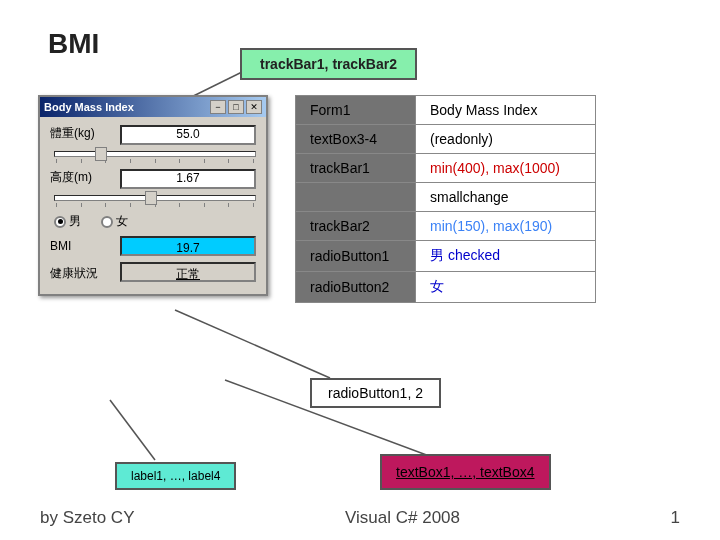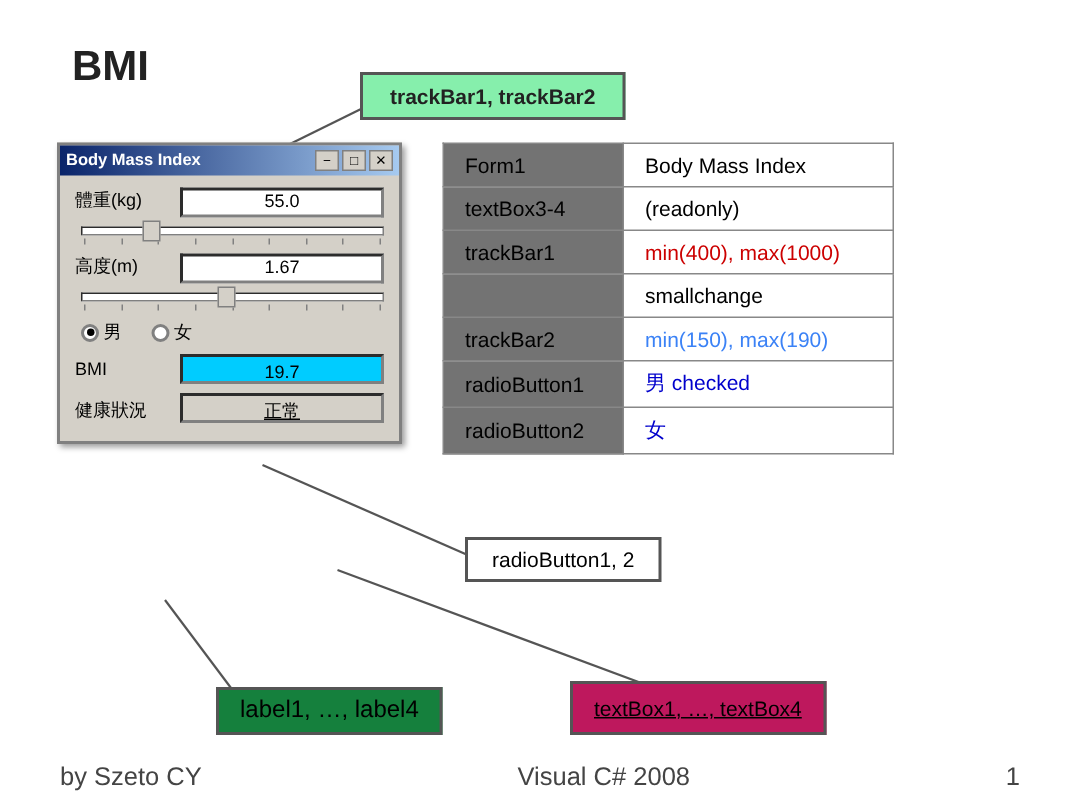--- a/index.html
+++ b/index.html
@@ -236,23 +236,22 @@
       background: #fff;
     }
 
     
     .label-callout {
       position: absolute;
       bottom: 50px;
       left: 115px;
       border: 2px solid #555;
       padding: 5px 14px;
-      font-size: 16px;
-      background: #15803d;
-      margin-left: 29px;
+      font-size: 12px;
+      background: #5eead4;
     }
 
     
     .textbox-callout {
       position: absolute;
       bottom: 50px;
       left: 380px;
       border: 2px solid #555;
       padding: 8px 14px;
       font-size: 14px;
@@ -407,21 +406,21 @@
         <td class="col-left">radioButton1</td>
         <td class="col-right" style="color: rgb(0, 0, 204);">男 checked</td>
       </tr>
       <tr>
         <td class="col-left">radioButton2</td>
         <td class="col-right" style="color: rgb(0, 0, 204);">女</td>
       </tr>
     </tbody>
 </table>
 
-<div class="radio-callout" style="position:absolute;top:358px;left:310px;border:2px solid #555;padding:5px 16px;font-size:14px;background:#fff;">radioButton1, 2</div>
+<div class="radio-callout" style="position:absolute;top:378px;left:310px;border:2px solid #555;padding:5px 16px;font-size:14px;background:#fff;">radioButton1, 2</div>
 
 <div class="label-callout">label1, …, label4</div>
 
 <div class="textbox-callout">textBox1, …, textBox4</div>
 
 <div class="bottom-bar">
   <span>by Szeto CY</span>
   <span>Visual C# 2008</span>
   <span>1</span>
 </div>

